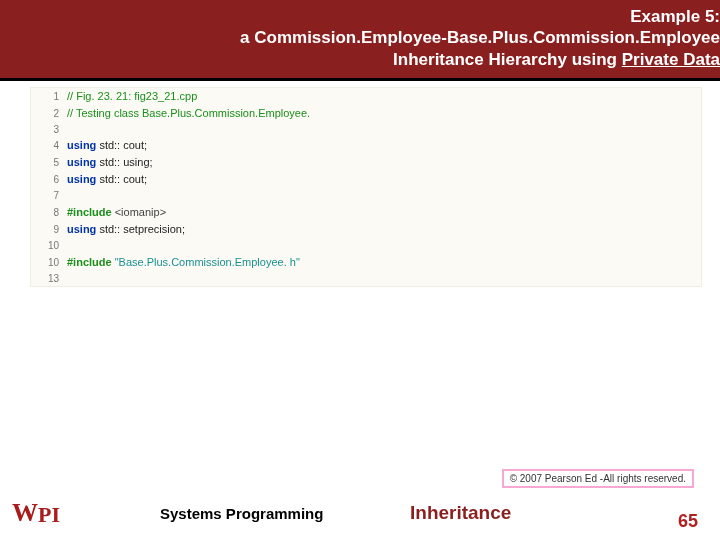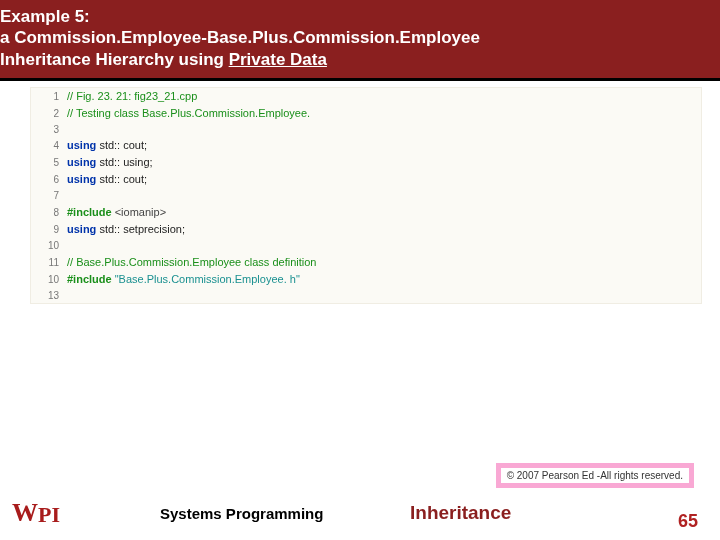--- a/index.html
+++ b/index.html
@@ -1,29 +1,29 @@
 <!DOCTYPE html>
 <html><head>
 <meta charset="utf-8">
 <style>
   * { margin: 0; padding: 0; box-sizing: border-box; }
   body { width: 720px; height: 540px; background: #fff; font-family: "Comic Sans MS", cursive, sans-serif; position: relative; overflow: hidden; }
   .header { background: #8a1f1f; width: 720px; padding: 6px 0 8px; border-bottom: 3px solid #000; }
-  .header h1 { color: #fff; font-size: 17px; font-weight: bold; text-align: left; line-height: 1.25; }
+  .header h1 { color: #fff; font-size: 17px; font-weight: bold; text-align: right; line-height: 1.25; }
   .header .u { text-decoration: underline; }
   .code-area { margin: 6px 18px 0 30px; background: #fbfaf5; border: 1px solid #f0ede3; }
   .code-line { display: flex; align-items: baseline; font-family: "Lucida Sans", "Segoe UI", sans-serif; font-size: 11px; line-height: 1.55; padding: 0 6px; }
   .ln { width: 22px; text-align: right; color: #777; font-size: 10px; margin-right: 8px; font-family: Arial, sans-serif; }
   .c-comment { color: #1a8f1a; }
   .c-pp { color: #1a8f1a; font-weight: bold; }
   .c-inc { color: #444; }
   .c-kw { color: #0033aa; font-weight: bold; }
   .c-plain { color: #222; }
   .c-str { color: #1a9090; }
-  .copyright { position: absolute; right: 26px; bottom: 52px; border: 5px solid #f9a8d4; padding: 2px 6px; font-family: Arial, sans-serif; font-size: 10px; color: #333; background: #fff; }
+  .copyright { position: absolute; right: 26px; bottom: 52px; border: 2px solid #f9a8d4; padding: 2px 6px; font-family: Arial, sans-serif; font-size: 10px; color: #333; background: #fff; }
   .footer { position: absolute; bottom: 12px; left: 0; width: 720px; display: flex; align-items: center; }
   .logo { margin-left: 12px; display: flex; align-items: flex-end; gap: 1px; }
   .logo-w, .logo-p, .logo-i { font-family: Georgia, "Times New Roman", serif; font-weight: bold; font-size: 26px; color: #a81c1c; letter-spacing: -1px; }
   .logo-p { font-size: 22px; }
   .logo-i { font-size: 22px; }
   .foot-center1 { position: absolute; left: 160px; font-size: 15px; font-weight: bold; color: #000; }
   .foot-center2 { position: absolute; left: 410px; font-size: 19px; font-weight: bold; color: #8a1f1f; }
   .pagenum { position: absolute; right: 22px; font-size: 18px; font-weight: bold; color: #b02222; margin-top: 16px; }
   .code-seg { white-space: pre; }
 </style>
@@ -72,24 +72,20 @@
     </div>
     <div class="code-line">
       <span class="ln">9</span>
       <span><span class="code-seg c-kw">using </span><span class="code-seg c-plain">std:: setprecision;</span></span>
     </div>
     <div class="code-line">
       <span class="ln">10</span>
       <span></span>
     </div>
     <div class="code-line">
-      <span class="ln">11</span>
-      <span><span class="code-seg c-comment">// Base.Plus.Commission.Employee class definition</span></span>
-    </div>
-    <div class="code-line">
       <span class="ln">10</span>
       <span><span class="code-seg c-pp">#include </span><span class="code-seg c-str">"Base.Plus.Commission.Employee. h"</span></span>
     </div>
     <div class="code-line">
       <span class="ln">13</span>
       <span></span>
     </div>
   </div>
 
 <div class="copyright">© 2007 Pearson Ed -All rights reserved.</div>

